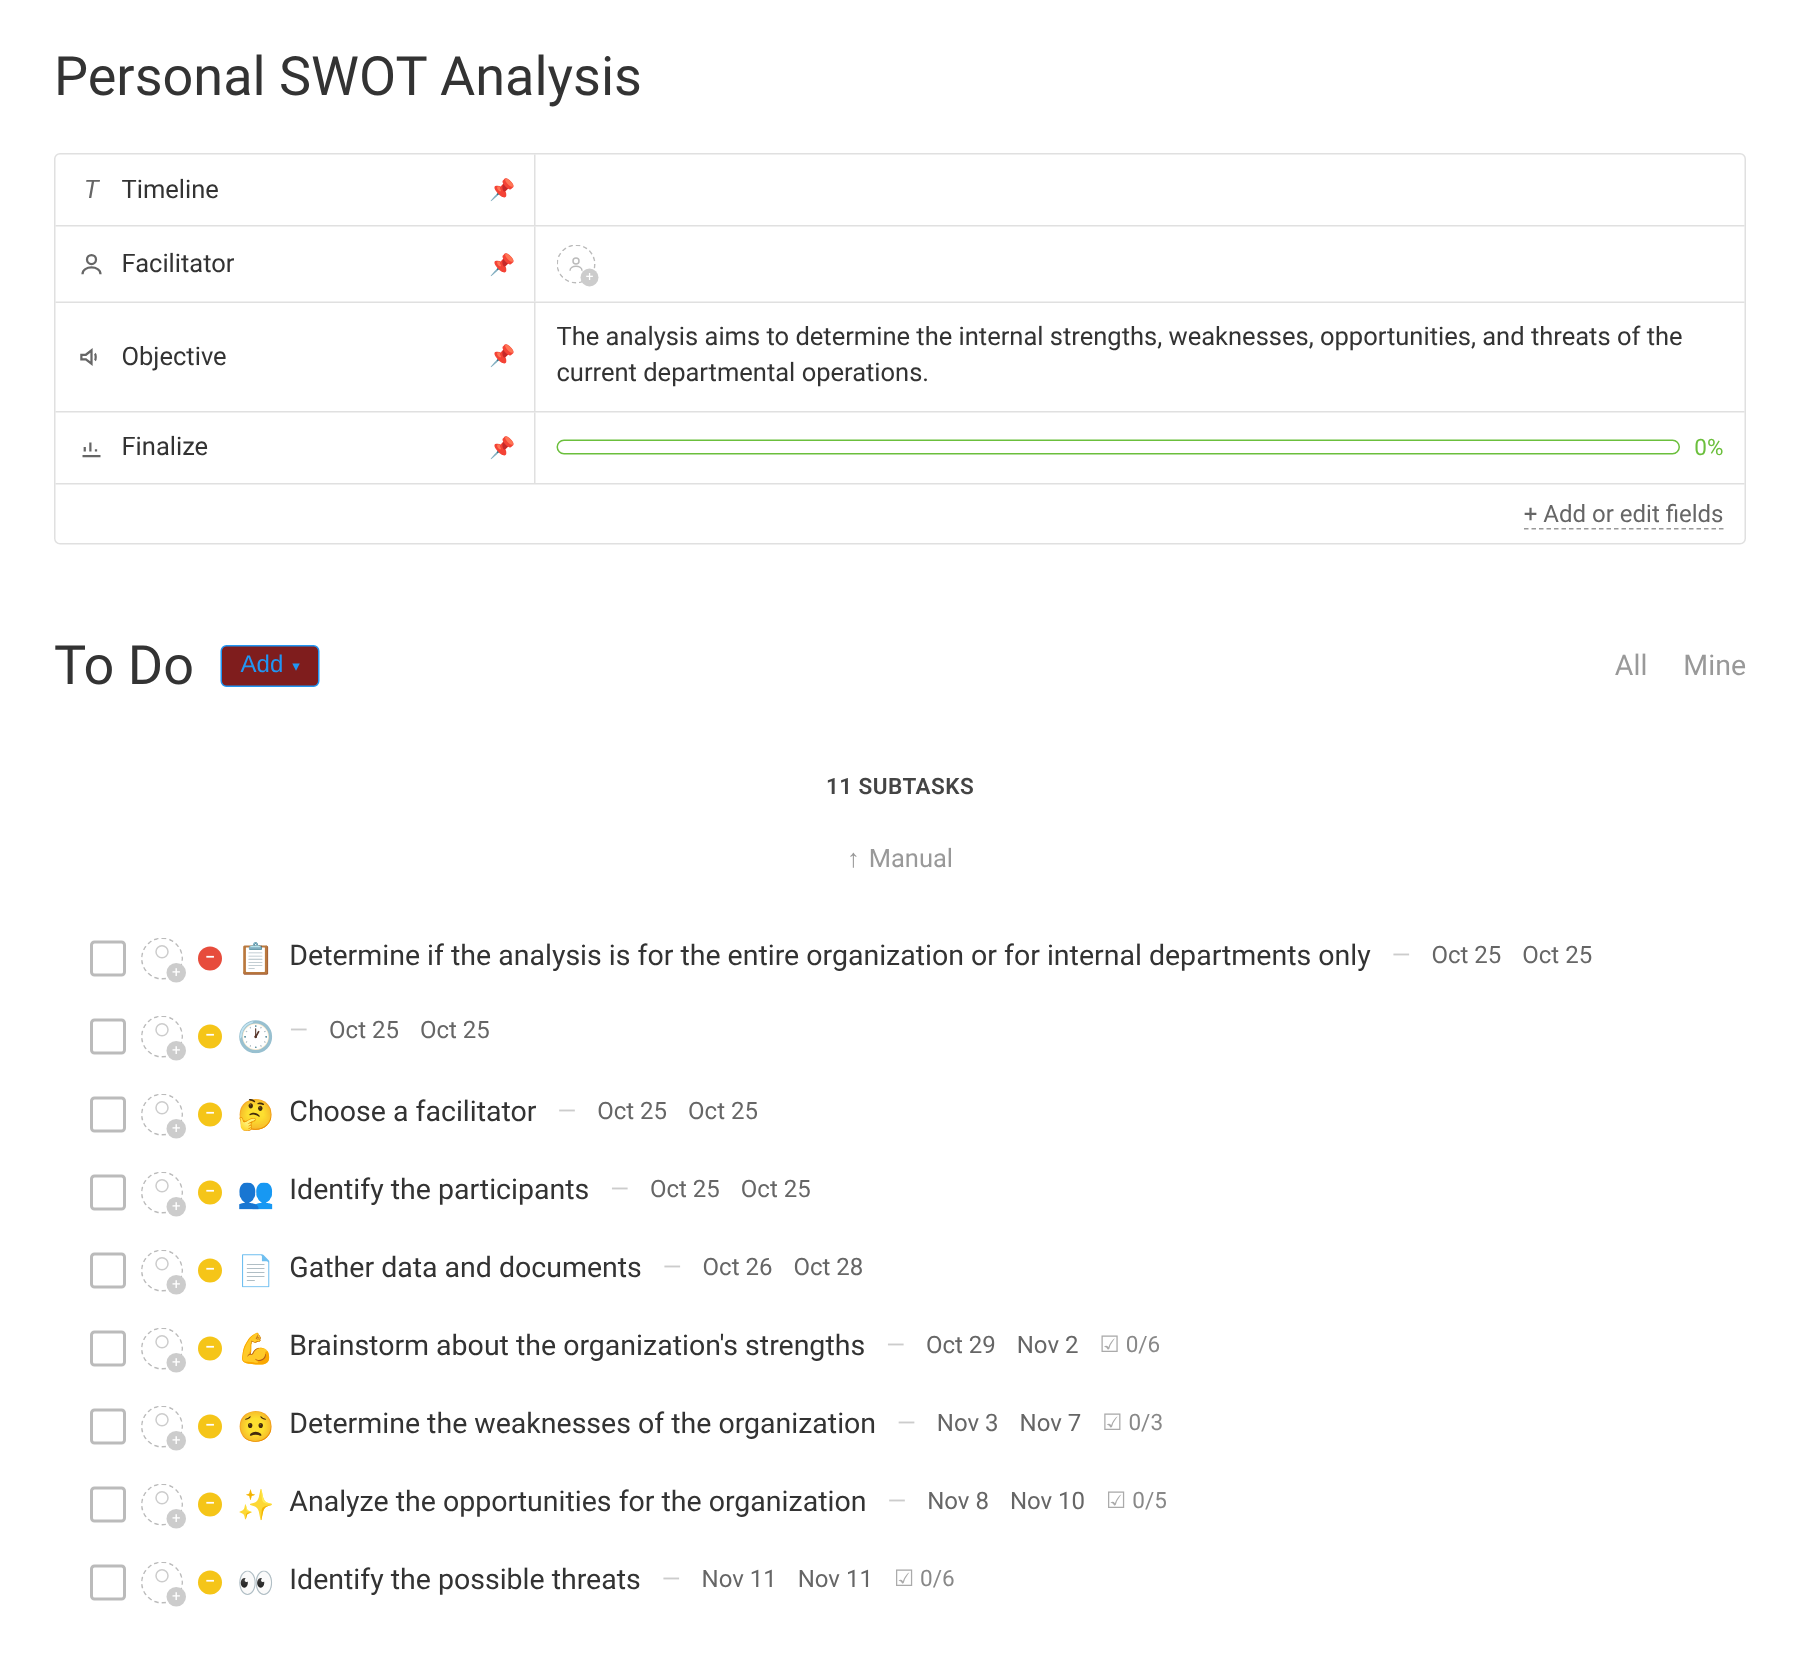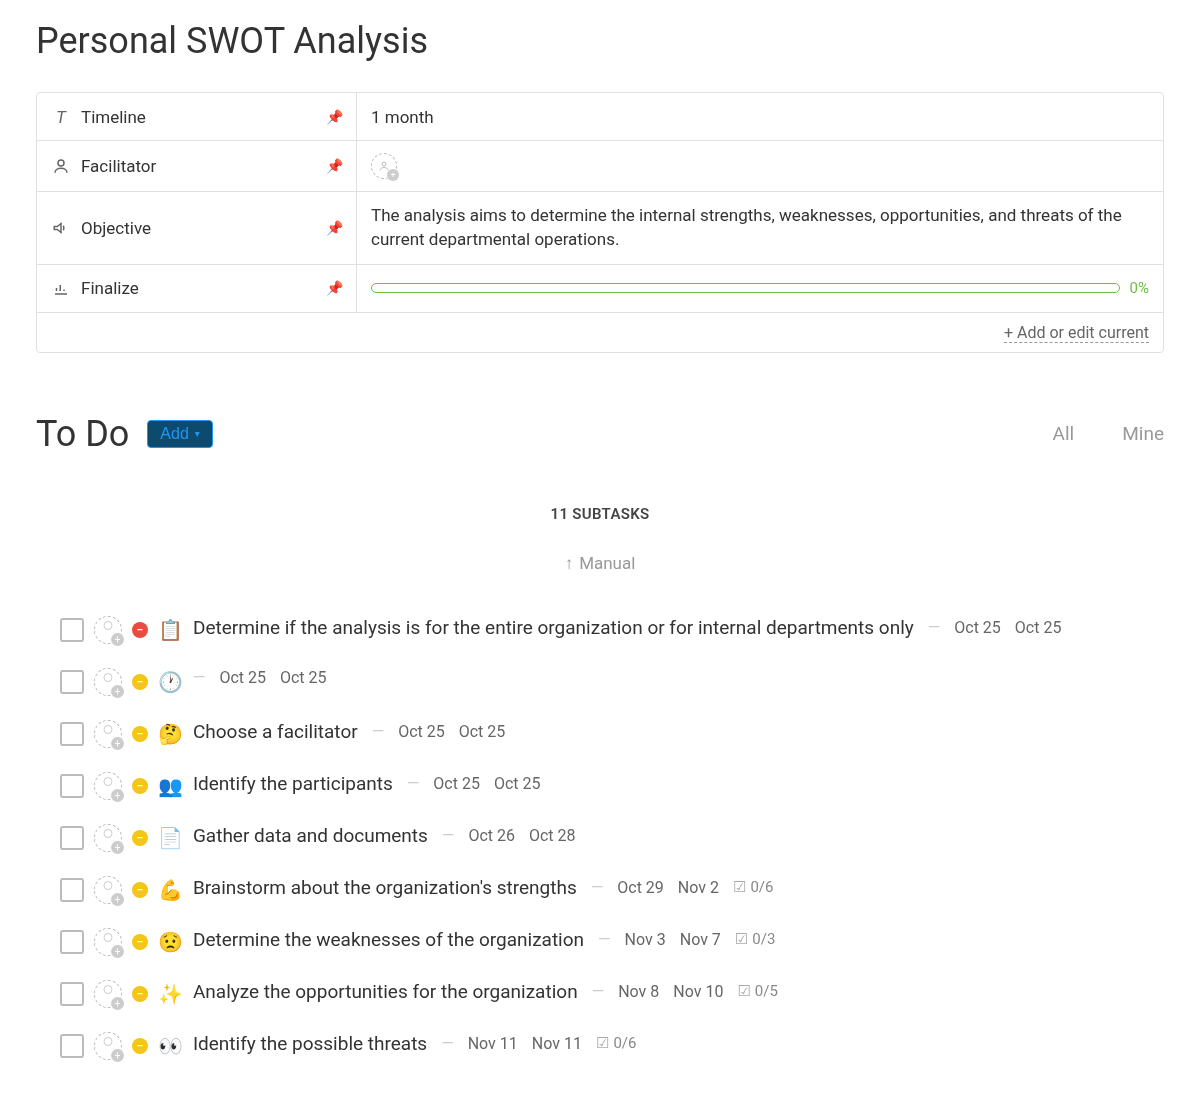--- a/index.html
+++ b/index.html
@@ -8,21 +8,21 @@
   background: #fff;
   color: #333;
   width: 1200px;
   padding: 20px 36px;
 }
 .page-title {
   font-size: 36px;
   font-weight: 400;
   color: #333;
   margin-bottom: 30px;
-  margin-top: 0;
+  margin-top: 10px;
 }
 .fields-table {
   border: 1px solid #e0e0e0;
   border-radius: 4px;
   margin-bottom: 60px;
 }
 .field-row {
   display: flex;
   border-bottom: 1px solid #e0e0e0;
   min-height: 48px;
@@ -125,40 +125,40 @@
   gap: 18px;
 }
 .section-title {
   font-size: 36px;
   font-weight: 400;
   color: #333;
 }
 .add-btn {
   border: 1px solid #2196f3;
   color: #2196f3;
-  background: #0c4a6e;
+  background: #7f1d1d;
   padding: 4px 12px;
   border-radius: 4px;
   font-size: 16px;
   cursor: pointer;
   display: inline-flex;
   align-items: center;
   gap: 6px;
 }
 .add-btn::after {
   content: "▾";
   font-size: 10px;
 }
 .filter-tabs {
   display: flex;
   gap: 24px;
   font-size: 19px;
   color: #999;
 }
-.filter-tabs span { cursor: pointer; margin-left: 24px; }
+.filter-tabs span { cursor: pointer; }
 .subtasks-heading-row {
   display: flex;
   align-items: center;
   gap: 30px;
   margin-bottom: 30px;
   flex-direction: column;
 }
 .subtasks-count {
   font-size: 15px;
   font-weight: 600;
@@ -279,21 +279,20 @@
 <div class="fields-table">
 
   <div class="field-row">
     <div class="field-label">
       <span class="field-icon">
           <i>T</i>
         </span>
       <span class="lbl-text">Timeline</span>
       <span class="pin-icon">📌</span>
     </div>
-    <div class="field-value">1 month</div>
   </div>
 
   <div class="field-row">
     <div class="field-label">
       <span class="field-icon">
         <svg width="18" height="18" viewBox="0 0 24 24" fill="none" stroke="#666" stroke-width="2">
             <circle cx="12" cy="8" r="4"></circle>
             <path d="M4 21c0-4 4-6 8-6s8 2 8 6"></path>
           </svg>
       </span>
@@ -336,21 +335,21 @@
     </div>
     <div class="field-value">
       <div class="progress-bar-wrap">
         <div class="progress-bar"></div>
         <span class="progress-pct">0%</span>
       </div>
     </div>
   </div>
 
   <div class="add-fields-row">
-    <span class="add-fields-link">+ Add or edit current</span>
+    <span class="add-fields-link">+ Add or edit fields</span>
   </div>
 </div>
 
 <div class="section-header">
   <div class="section-left">
     <span class="section-title">To Do</span>
     <button class="add-btn">Add</button>
   </div>
   <div class="filter-tabs">
     <span>All</span>

